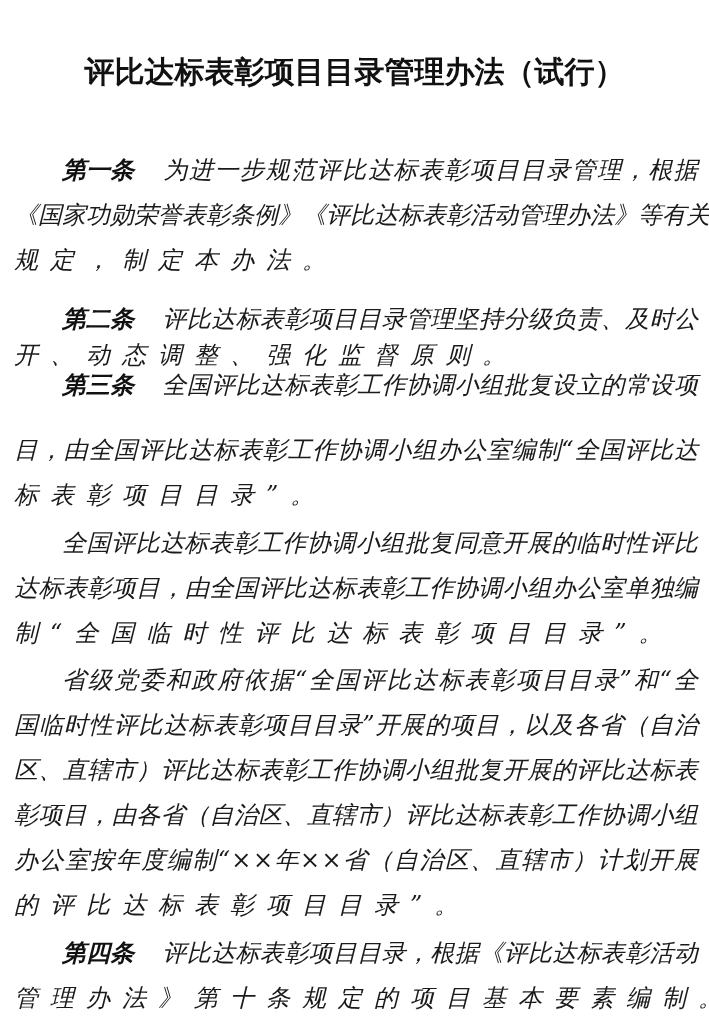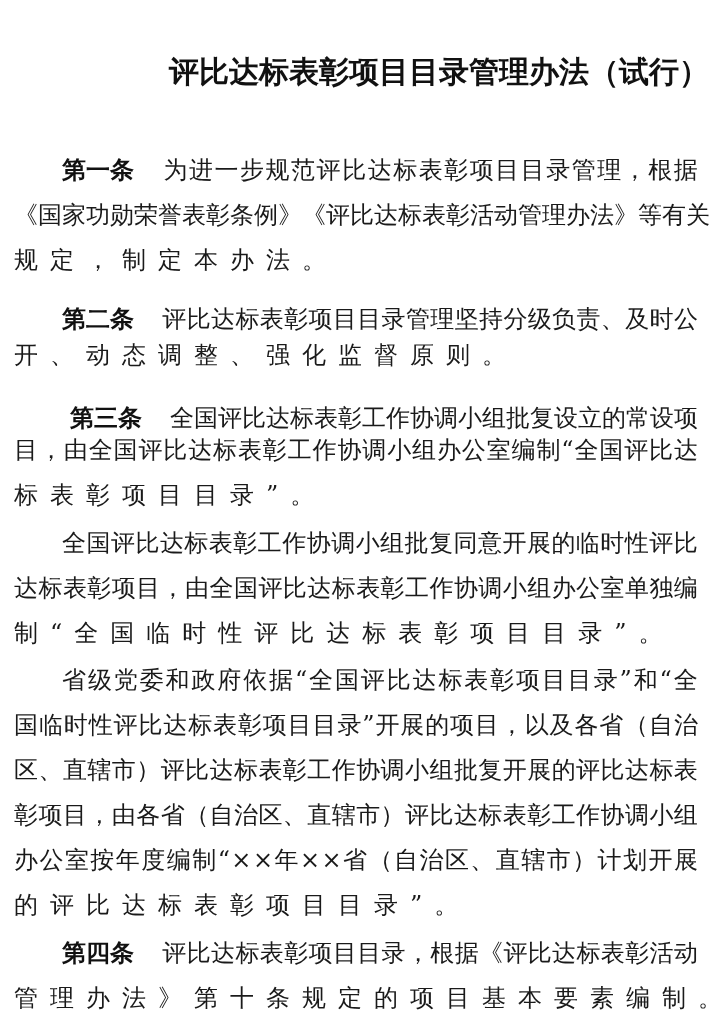--- a/index.html
+++ b/index.html
@@ -3,32 +3,32 @@
 <meta charset="utf-8">
 <style>
   html, body { margin: 0; padding: 0; background: #ffffff; }
   body {
     width: 709px; height: 1024px; overflow: hidden; position: relative;
     font-family: "DejaVu Serif", "Liberation Serif", serif;
     color: #1a1a1a;
   }
   .title {
     position: absolute; left: 0; top: 52px; width: 709px;
-    text-align: right;
+    text-align: center;
     font-family: "DejaVu Sans", "Liberation Sans", sans-serif;
     font-weight: bold; font-size: 30px; letter-spacing: 0px;
     color: #111;
   }
   .line {
     position: absolute; left: 14px; width: 684px;
     height: 30px; line-height: 30px;
     font-size: 24px;
     text-align: justify; text-align-last: justify;
     white-space: nowrap;
-    display: flex; justify-content: space-between;
+    display: flex; justify-content: space-between; font-style: italic;
   }
   .line.indent { left: 62px; width: 636px; }
   .line.last { justify-content: flex-start; }
   .line.last .ch { margin-right: 12px; }
   .ch { display: inline-block; }
   .art {
     font-family: "DejaVu Sans", "Liberation Sans", sans-serif;
     font-weight: bold; color: #111; margin-right: 28px;
   }
 </style>
@@ -137,21 +137,21 @@
       <span class="ch">整</span>
       <span class="ch">、</span>
       <span class="ch">强</span>
       <span class="ch">化</span>
       <span class="ch">监</span>
       <span class="ch">督</span>
       <span class="ch">原</span>
       <span class="ch">则</span>
       <span class="ch">。</span>
     </div>
-    <div class="line indent" style="top: 403px; justify-content: flex-end;">
+    <div class="line indent" style="top: 370px;">
       <span class="art">第三条</span>
       <span class="ch">全</span>
       <span class="ch">国</span>
       <span class="ch">评</span>
       <span class="ch">比</span>
       <span class="ch">达</span>
       <span class="ch">标</span>
       <span class="ch">表</span>
       <span class="ch">彰</span>
       <span class="ch">工</span>

